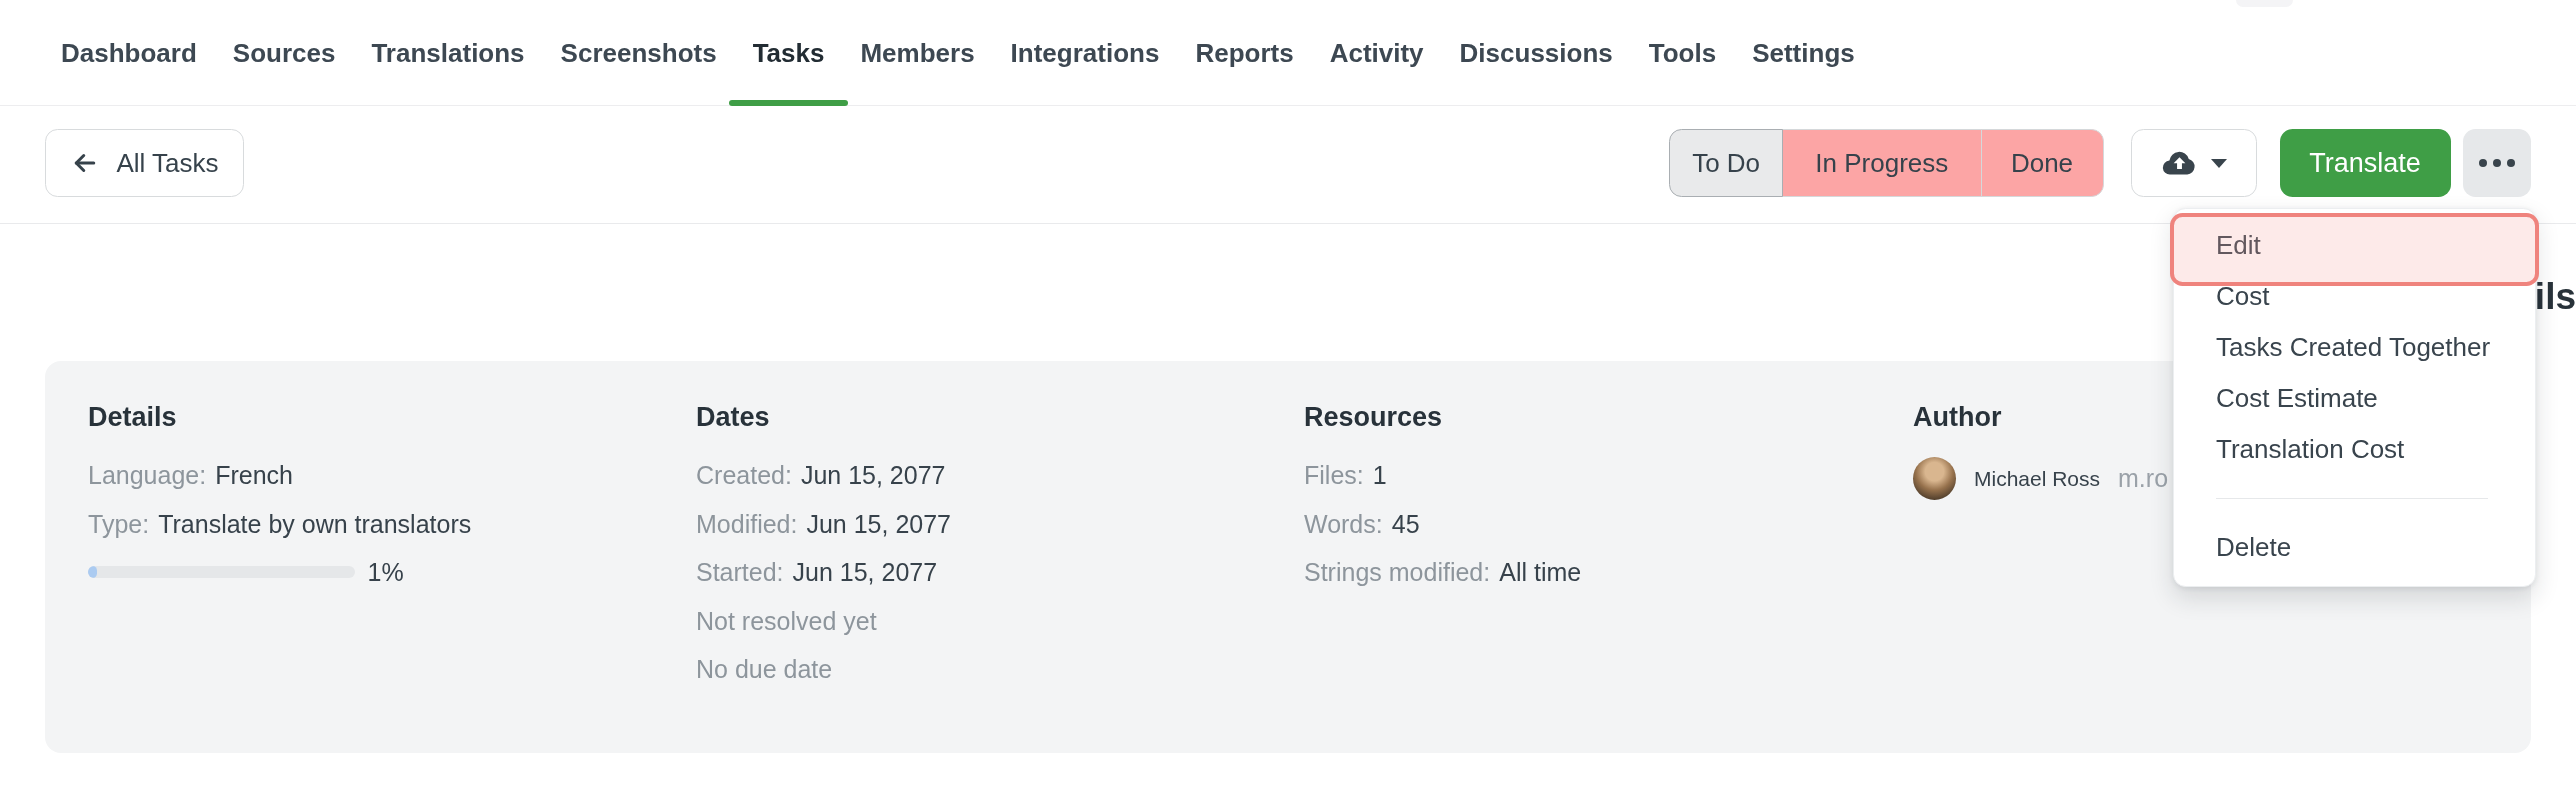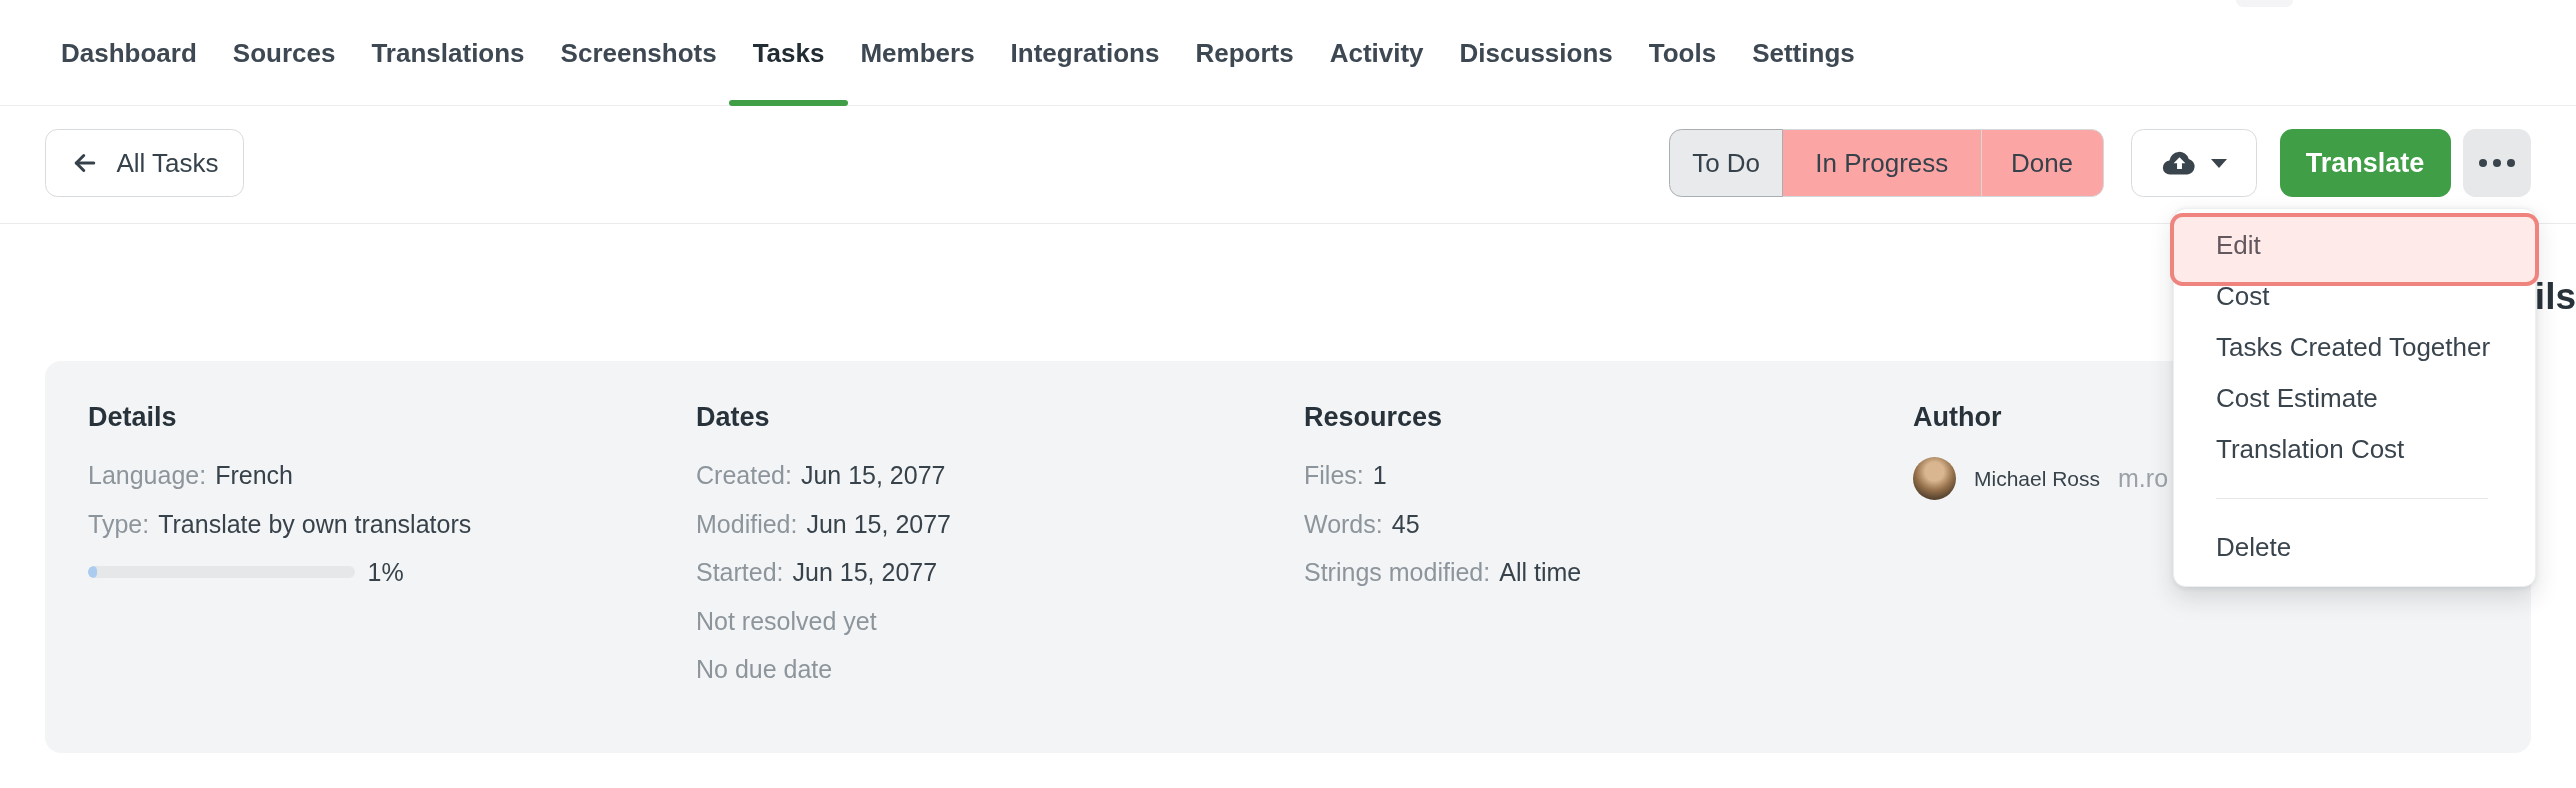--- a/index.html
+++ b/index.html
@@ -33,21 +33,21 @@
   .seg.last  { border-radius: 0 12.5px 12.5px 0; margin-left: -1.8px; }
   .seg.mid   { margin-left: -1.8px; }
   .seg.selected { background: #e9eaeb; border-color: #a9aeb2; z-index: 1; }
   .seg.w-todo { width: 114px; } .seg.w-prog { width: 201px; } .seg.w-done { width: 123px; }
 
   .upload-btn { width: 126px; margin-left: 27px; gap: 12.5px; }
   .caret-down { width: 0; height: 0; border-left: 8px solid transparent;
     border-right: 8px solid transparent; border-top: 9.8px solid #39444c; }
 
   .translate-btn { width: 171px; margin-left: 23px; background: #3f9e46; border: none;
-    color: #ffffff; font-size: 27px; font-weight: bold; }
+    color: #ffffff; font-size: 27px; }
   .more-btn { width: 68px; margin-left: 12.5px; background: #e6e8ea; border: none; gap: 6.3px; }
   .dot { width: 8px; height: 8px; border-radius: 50%; background: #39444c; }
 
   
   .page-title { margin: 52px 0 0 45px; font-size: 37px; font-weight: 700; color: #28323a; text-align: right; }
   .task-number { color: #9aa1a7; margin-right: 12.5px; }
 
   
   .card { position: relative; margin: 43px 45px 0; height: 392px;
     background: #f3f4f5; border-radius: 16px; }

